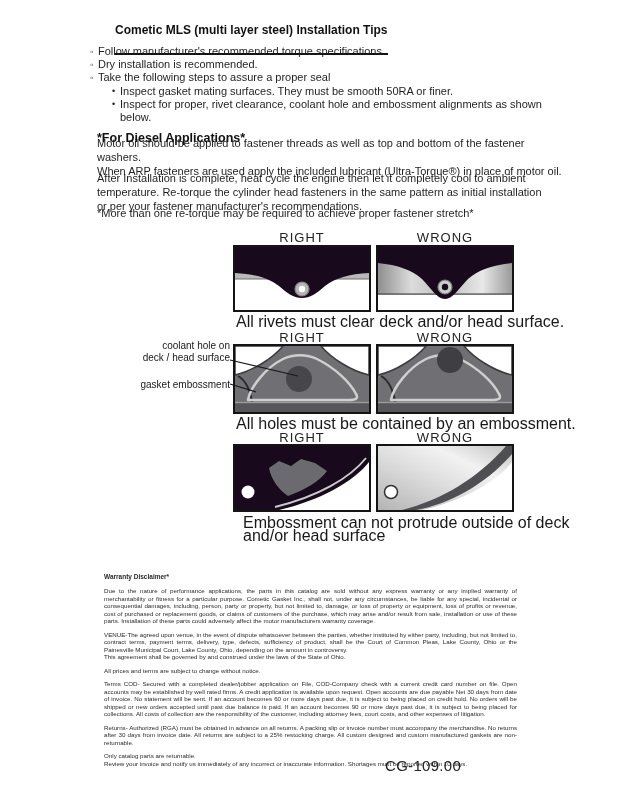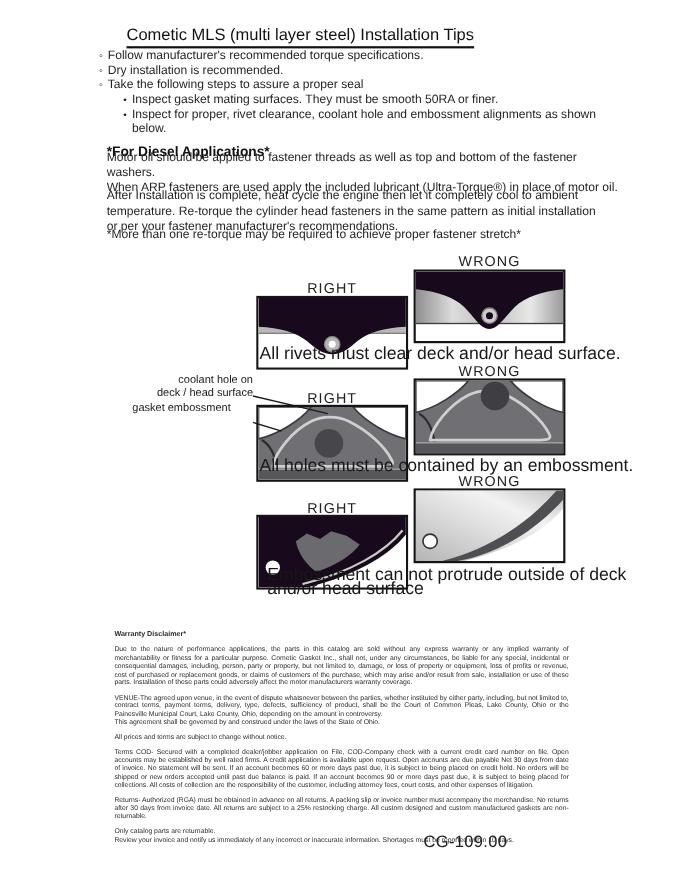--- a/index.html
+++ b/index.html
@@ -3,47 +3,47 @@
 <meta charset="utf-8">
 <style>
   html,body{margin:0;padding:0;background:#fff;}
   .page{
     position:relative;width:618px;height:800px;background:#ffffff;overflow:hidden;
     font-family:"Liberation Sans", sans-serif;color:#1f1f1f;
   }
   .abs{position:absolute;}
   .pre{white-space:pre-line;}
   
-  .title{left:115px;top:23px;font-size:15px;font-weight:normal;color:#111;
-         border-bottom:2px solid #111;padding-bottom:2px;}
+  .title{left:115px;top:23px;font-size:12px;font-weight:bold;color:#111;
+         border-bottom:2px solid #111;padding-bottom:16px;}
   .bullets{left:90px;top:45px;width:470px;font-size:11px;line-height:13.2px;}
   .b-row{display:flex;}
   .b-marker{width:8px;flex:0 0 8px;font-size:10px;color:#222;}
   .b-sub{margin-left:22px;}
   .b-sub .b-marker{font-size:9px;}
   .diesel-h{left:97px;top:131px;font-size:12.5px;font-weight:bold;color:#111;text-align:right;}
   .para{left:97px;width:470px;font-size:11px;line-height:14px;}
   .p1{top:136px;}
   .p2{top:171px;}
   .note{top:206px;}
   
   .dlabel{width:138px;text-align:center;font-size:13px;letter-spacing:1px;color:#222;}
   .dbox{width:138px;border:2px solid #141414;background:#fff;box-sizing:border-box;}
   .dbox svg{display:block;width:100%;height:100%;}
-  .col-l{left:233px;margin-top:24px;} .col-r{left:376px;}
+  .col-l{left:233px;} .col-r{left:376px;}
   .r1l{top:230px;} .r1b{top:245px;height:67px;}
   .r2l{top:330px;} .r2b{top:344px;height:70px;}
   .r3l{top:430px;} .r3b{top:444px;height:68px;}
   .caption{font-size:16px;line-height:12.5px;color:#181818;}
   .cap1{left:236px;top:316px;}
   .cap2{left:236px;top:418px;}
   .cap3{left:243px;top:517px;}
   .side-label{width:130px;text-align:right;font-size:10px;line-height:11.5px;color:#181818;}
   .lbl-coolant{left:100px;top:340px;}
-  .lbl-emboss{left:100px;top:366px;text-align:center;}
+  .lbl-emboss{left:100px;top:379px;}
   .leader{left:228px;top:352px;width:80px;height:45px;overflow:visible;z-index:5;}
   
   .disclaimer{left:104px;top:573px;width:413px;color:#2a2a2a;}
   .disc-h{font-size:6.5px;font-weight:bold;margin-bottom:7px;}
   .disc-p{font-size:6.2px;line-height:7.5px;text-align:justify;margin-bottom:6px;}
   .docnum{left:385px;top:757px;font-size:15px;letter-spacing:.3px;color:#222;}
 </style>
 </head>
 <body>
 

